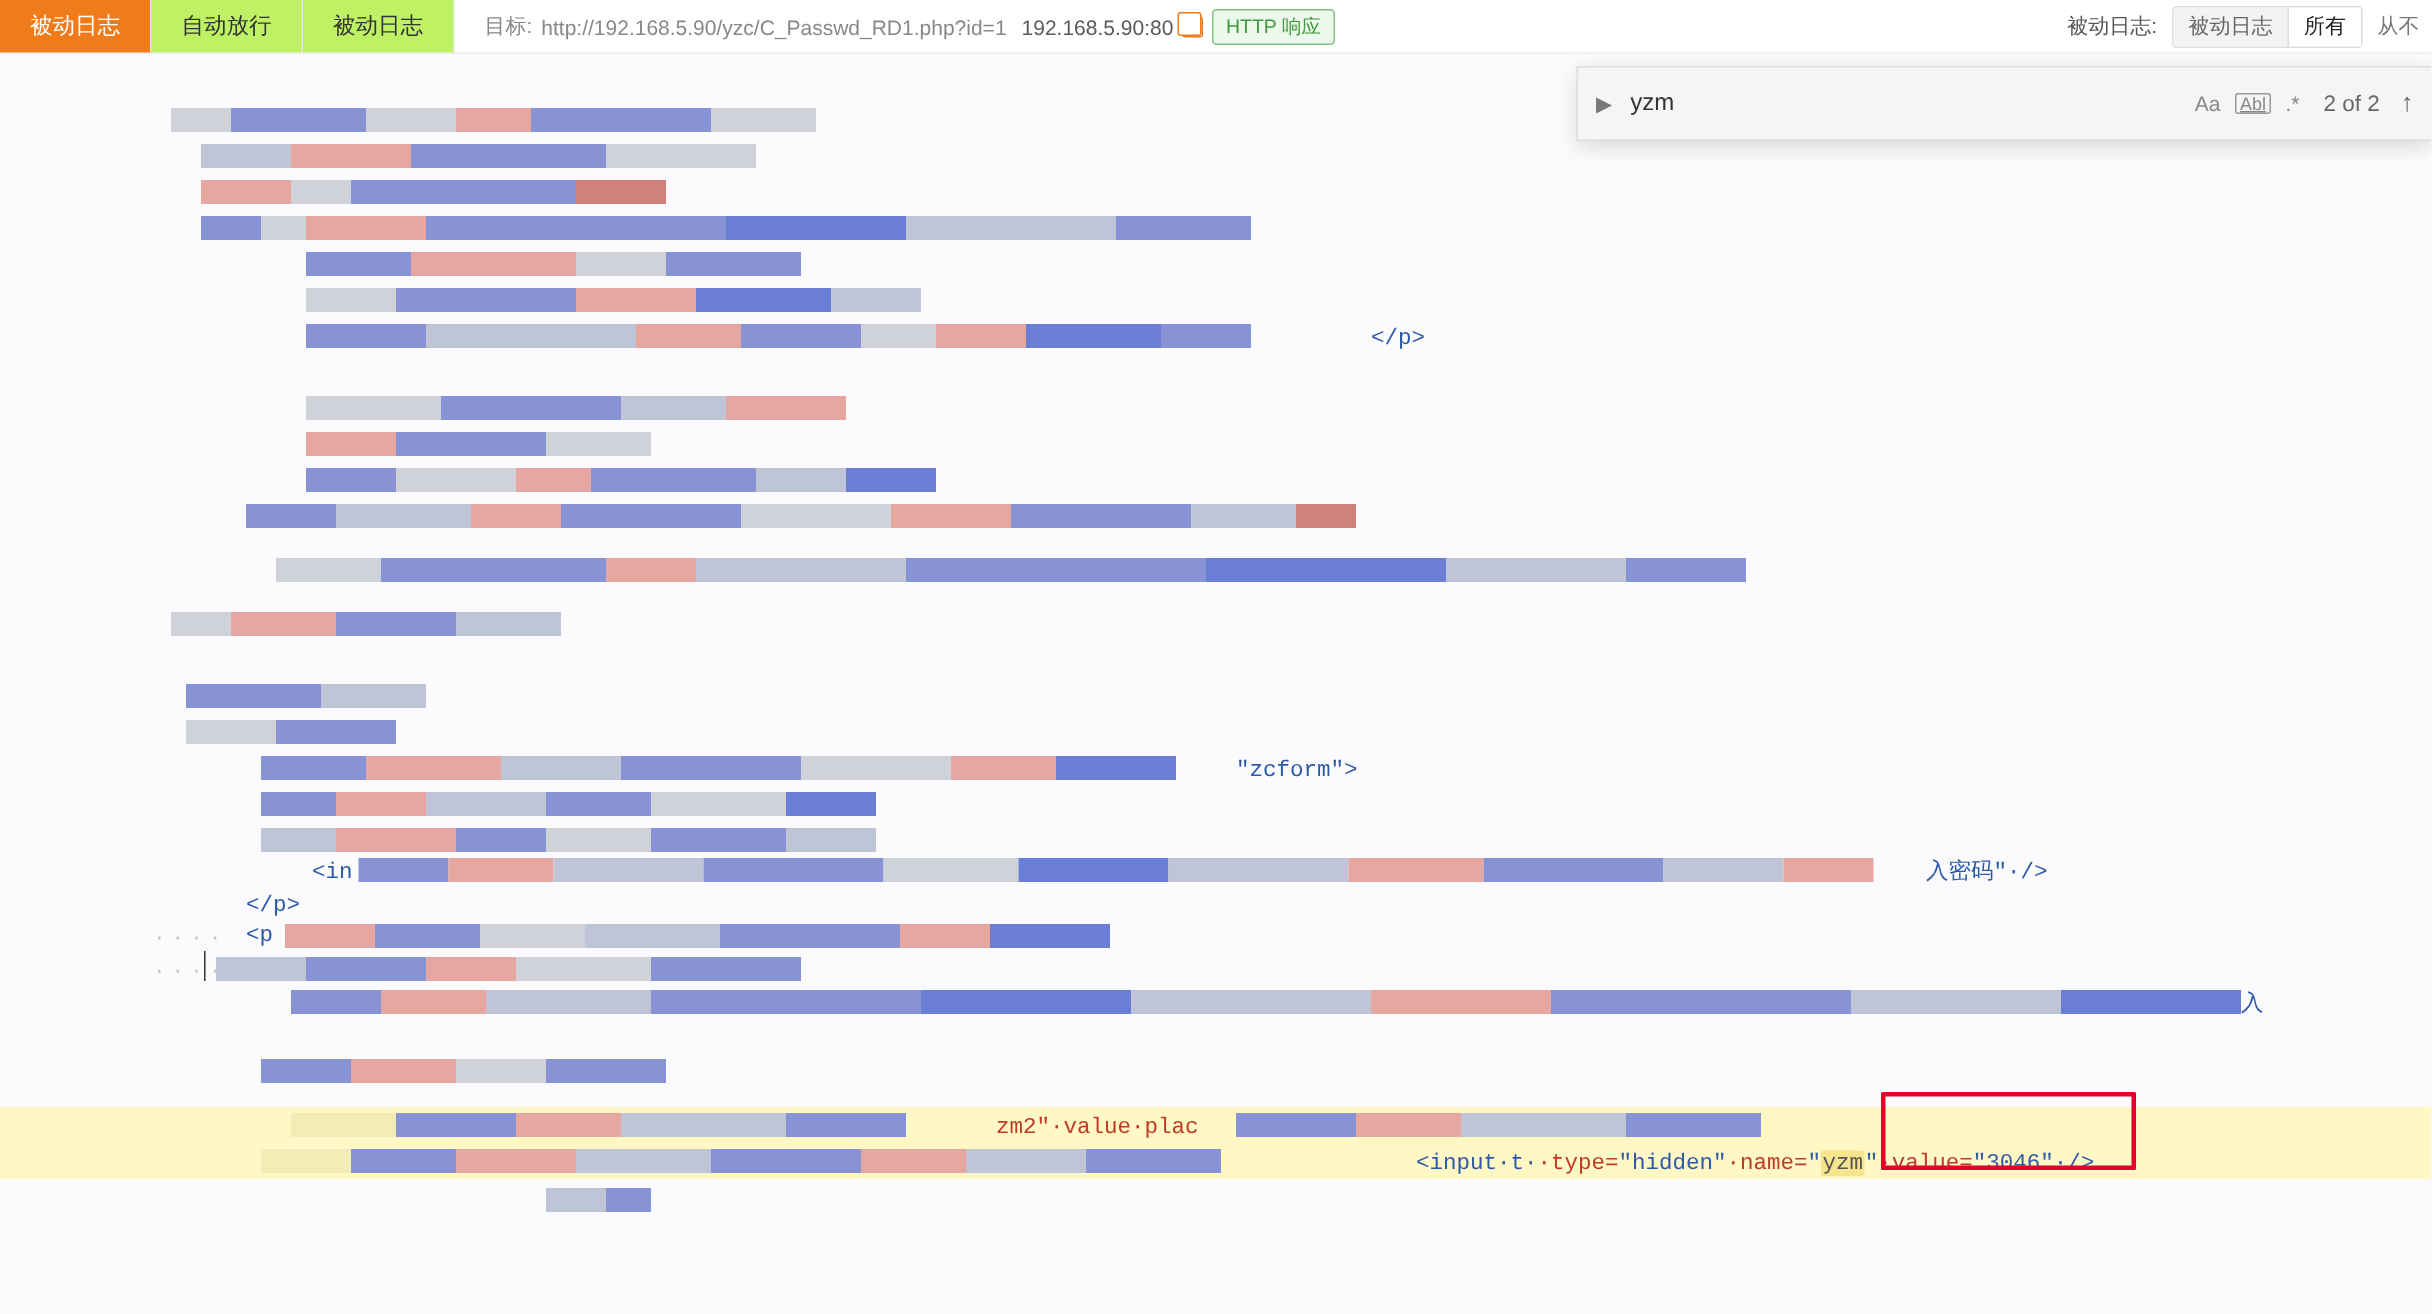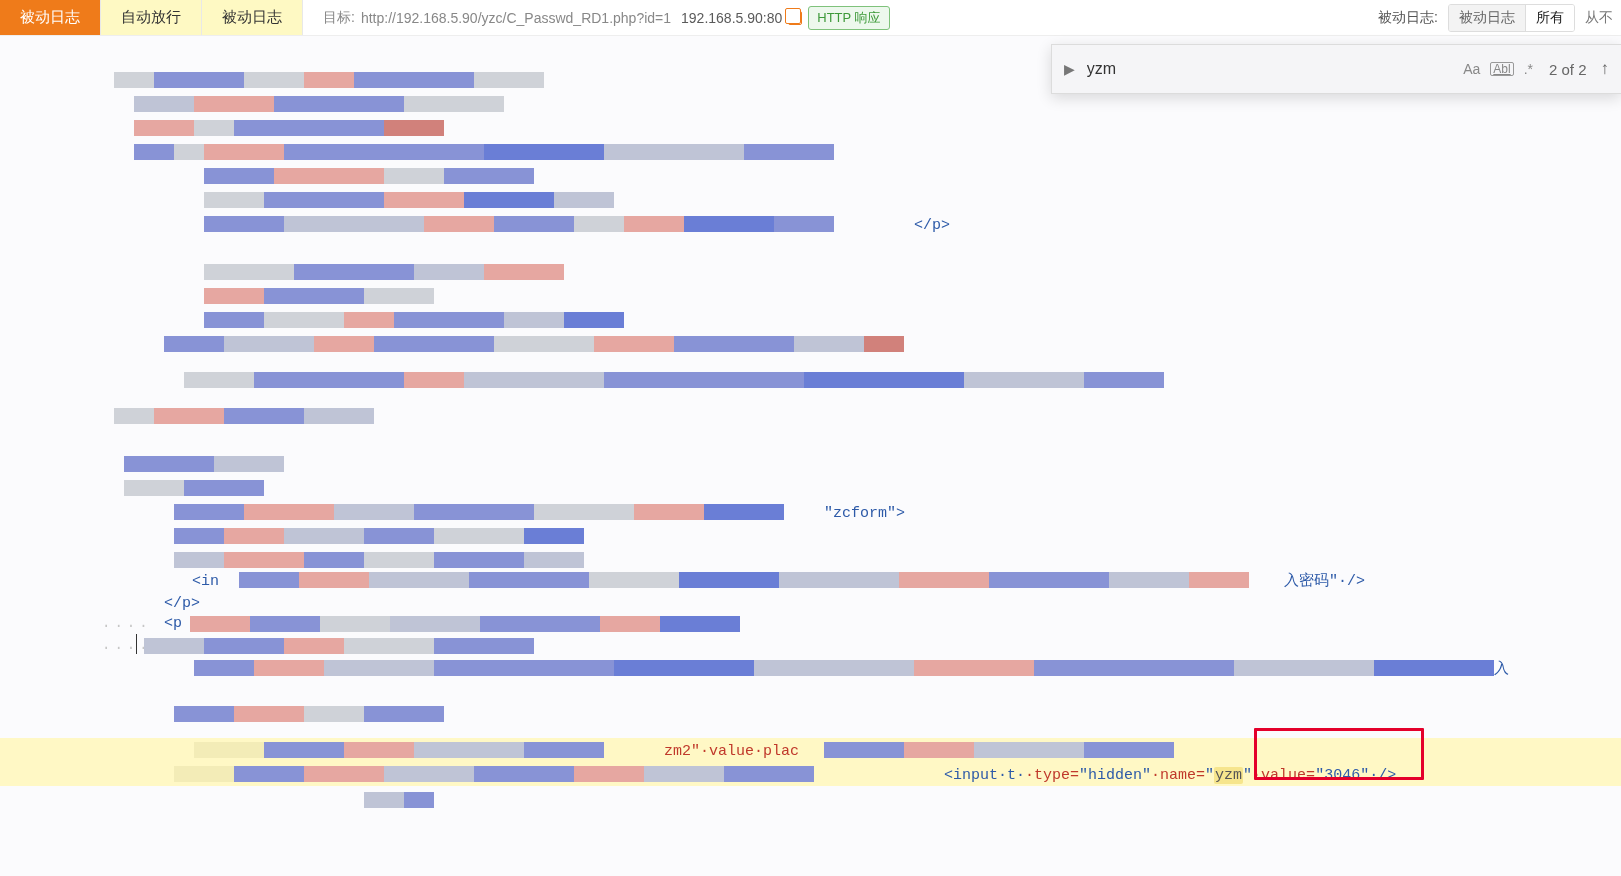--- a/index.html
+++ b/index.html
@@ -23,21 +23,21 @@
     border-bottom: 1px solid #eee;
     padding-right: 8px;
   }
   .tabs { display: flex; height: 100%; }
   .tab {
     padding: 0 20px;
     height: 100%;
     display: flex;
     align-items: center;
     border-right: 1px solid #e8e8e8;
-    background: #fef9c3;
+    background: #bef264;
     cursor: pointer;
     font-size: 15px;
   }
   .tab.active { background: #ef7b1a; color: #fff; font-weight: 500; }
   .target-label { margin-left: 20px; color: #888; }
   .target-url  { margin-left: 6px; color: #888; }
   .host-box {
     margin-left: 10px;
     color: #5a5a5a;
     display:flex;
@@ -356,21 +356,21 @@
 
     <div class="mos" style="top:516px;left:110px;">
         <span class="c-lg" style="width:50px"></span>
         <span class="c-rd" style="width:80px"></span>
         <span class="c-bl" style="width:60px"></span>
         <span class="c-gr" style="width:70px"></span>
         <span class="c-bl" style="width:90px"></span>
         <span class="c-lg" style="width:60px"></span>
       </div>
 
-    <div class="code-txt" style="top:534px;left:128px;"><span class="tok-tag">&lt;in</span></div>
+    <div class="code-txt" style="top:534px;left:144px;"><span class="tok-tag">&lt;in</span></div>
     <div class="mos" style="top:536px;left:175px;">
         <span class="c-bl" style="width:60px"></span>
         <span class="c-rd" style="width:70px"></span>
         <span class="c-lg" style="width:100px"></span>
         <span class="c-bl" style="width:120px"></span>
         <span class="c-gr" style="width:90px"></span>
         <span class="c-db" style="width:100px"></span>
         <span class="c-lg" style="width:120px"></span>
         <span class="c-rd" style="width:90px"></span>
         <span class="c-bl" style="width:120px"></span>

